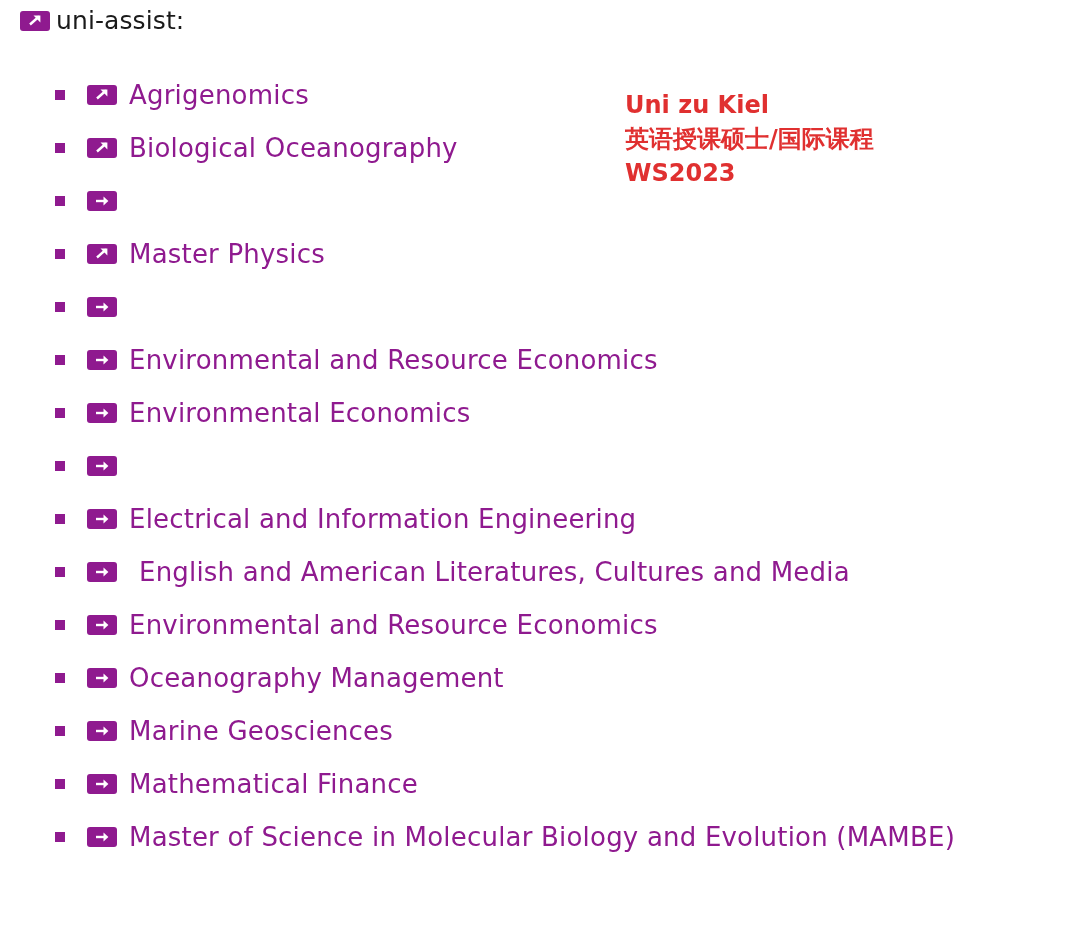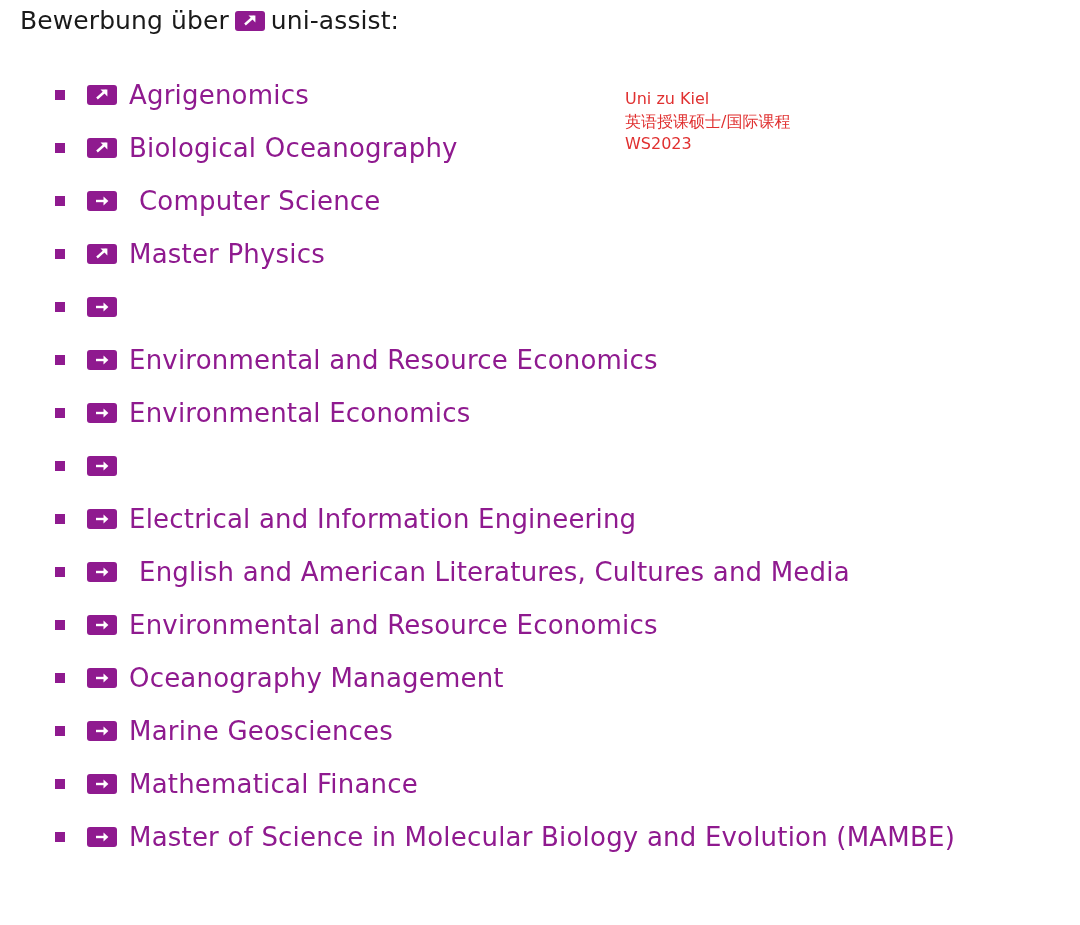--- a/index.html
+++ b/index.html
@@ -78,36 +78,36 @@
     margin-left: 8px;
     letter-spacing: 0.2px;
   }
   .item-label.indented { margin-left: 18px; }
 
   .note {
     position: absolute;
     left: 625px;
     top: 88px;
     color: #e03030;
-    font-size: 16px;
+    font-size: 24px;
     line-height: 1.42;
     white-space: nowrap;
+    font-weight: bold;
   }
   .note .line { display: block; }
   .note .cn {
     font-family: "DejaVu Sans", "Liberation Sans", sans-serif;
   }
 </style>
 </head>
 <body>
 
 <div class="page">
 
   <div class="heading">
-    <span class="txt-before">Bewerbung über</span>
     <span class="ext">
       <svg width="30" height="20" viewBox="0 0 30 20" aria-hidden="true">
         <path d="M10 13.5 L19 5.5" stroke="#ffffff" stroke-width="2.4" fill="none"></path>
         <path d="M13.5 4.6 L20.4 4.6 L20.4 11.4 Z" fill="#ffffff"></path>
       </svg>
     </span>
     <span class="txt-after">uni-assist:</span>
   </div>
 
   <ul class="list" id="program-list">
@@ -132,21 +132,20 @@
         <span class="item-label">Biological Oceanography</span>
       </li>
       <li>
         <span class="bullet"></span>
         <span class="ext">
           <svg width="30" height="20" viewBox="0 0 30 20" aria-hidden="true">
             <path d="M9 10 L19 10" stroke="#ffffff" stroke-width="2.4" fill="none"></path>
             <path d="M16.5 5.6 L21.4 10 L16.5 14.4 Z" fill="#ffffff"></path>
           </svg>
         </span>
-        <span class="item-label indented">Computer Science</span>
       </li>
       <li>
         <span class="bullet"></span>
         <span class="ext">
           <svg width="30" height="20" viewBox="0 0 30 20" aria-hidden="true">
             <path d="M10 13.5 L19 5.5" stroke="#ffffff" stroke-width="2.4" fill="none"></path>
             <path d="M13.5 4.6 L20.4 4.6 L20.4 11.4 Z" fill="#ffffff"></path>
           </svg>
         </span>
         <span class="item-label">Master Physics</span>

